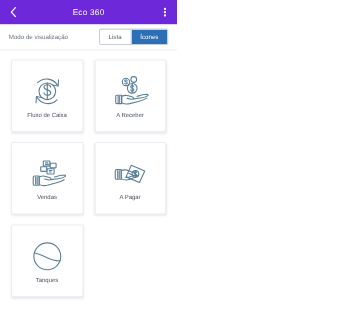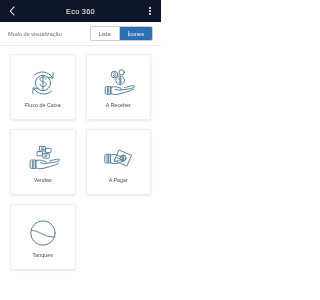--- a/index.html
+++ b/index.html
@@ -21,21 +21,21 @@
     position: relative;
     background: #ffffff;
     display: flex;
     flex-direction: column;
   }
 
   
   .appbar {
     height: 22px;
     min-height: 22px;
-    background: #0f172a;
+    background: #6d28d9;
     color: #ffffff;
     display: flex;
     align-items: center;
     padding: 0 5px;
     box-sizing: border-box;
     position: relative;
   }
   .appbar-back {
     width: 14px;
     height: 16px;

